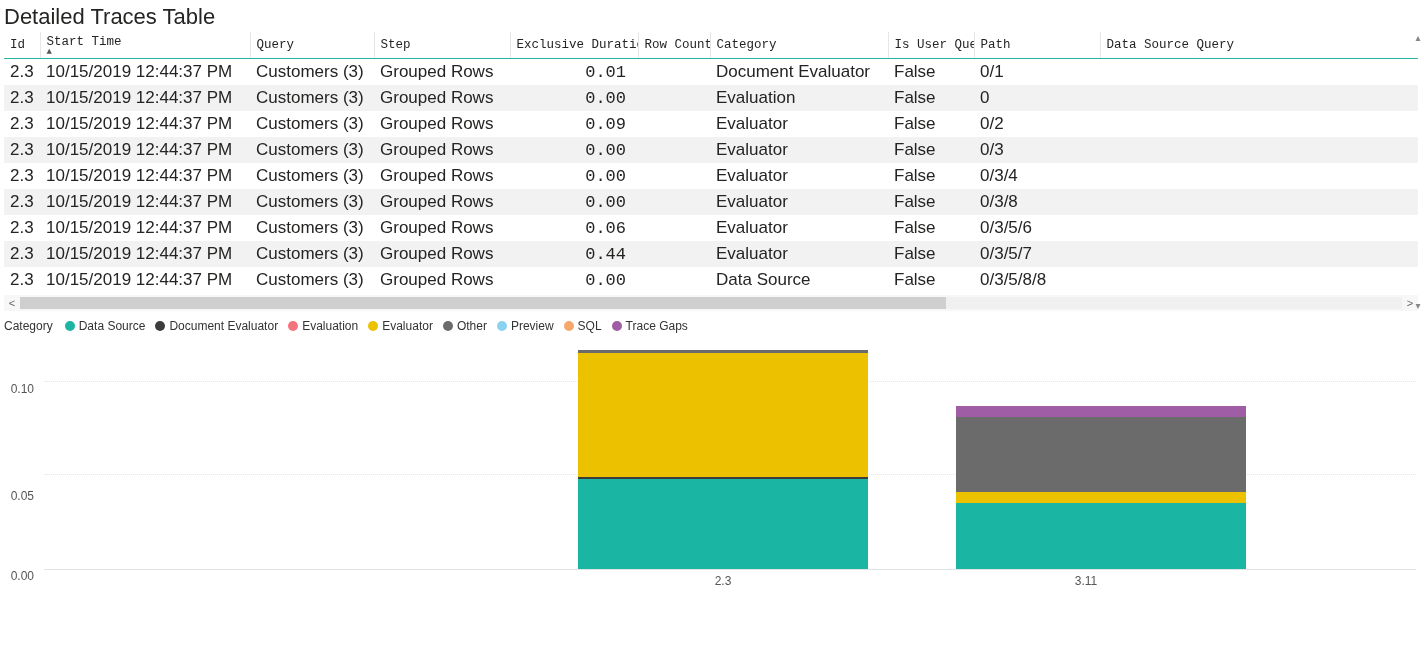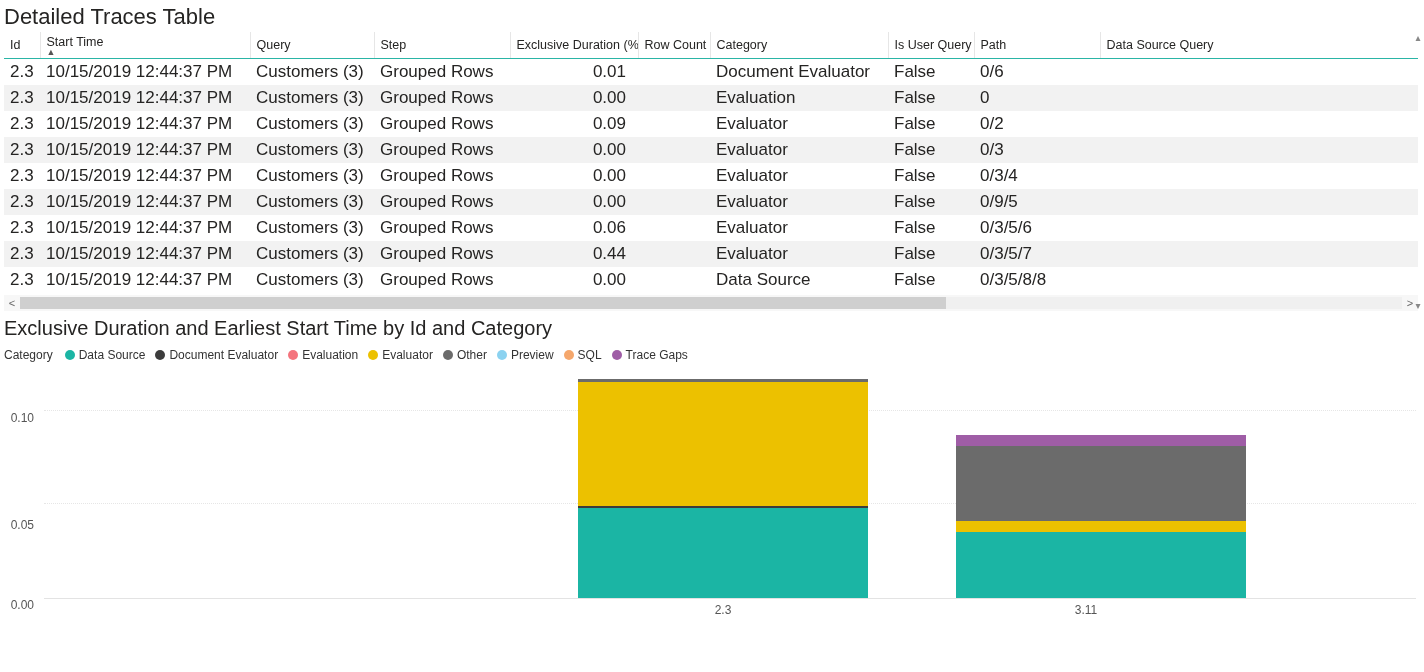--- a/index.html
+++ b/index.html
@@ -32,33 +32,34 @@
     font-size: 12.5px;
     font-weight: 400;
     text-align: left;
     padding: 3px 6px;
     border-bottom: 1px solid #2ab5a6;
     border-right: 1px solid #e6e6e6;
     color: #252423;
     white-space: nowrap;
     overflow: hidden;
     position: relative;
+    font-family: Liberation Mono, monospace;
   }
   thead th:last-child { border-right: none; margin-top: 20px; }
   tbody td {
     font-size: 17px;
     padding: 3px 6px 3px 6px;
     white-space: nowrap;
     overflow: hidden;
     text-overflow: ellipsis;
     color: #252423;
   }
   tbody tr:nth-child(odd) { background: #ffffff; }
   tbody tr:nth-child(even) { background: #f2f2f2; }
-  .num { text-align: right; padding-right: 12px; }
+  .num { text-align: right; padding-right: 12px; font-family: Liberation Mono, monospace; }
 
   .vscroll {
     position: absolute;
     top: 0;
     right: -6px;
     bottom: 0;
     width: 12px;
     display: flex;
     flex-direction: column;
     align-items: center;
@@ -212,21 +213,21 @@
     <tbody id="tbody">
         <tr>
           <td>2.3</td>
           <td>10/15/2019 12:44:37 PM</td>
           <td>Customers (3)</td>
           <td>Grouped Rows</td>
           <td class="num">0.01</td>
           <td class="num"></td>
           <td>Document Evaluator</td>
           <td>False</td>
-          <td>0/6</td>
+          <td>0/1</td>
           <td></td>
         </tr>
         <tr>
           <td>2.3</td>
           <td>10/15/2019 12:44:37 PM</td>
           <td>Customers (3)</td>
           <td>Grouped Rows</td>
           <td class="num">0.00</td>
           <td class="num"></td>
           <td>Evaluation</td>
@@ -272,21 +273,21 @@
         </tr>
         <tr>
           <td>2.3</td>
           <td>10/15/2019 12:44:37 PM</td>
           <td>Customers (3)</td>
           <td>Grouped Rows</td>
           <td class="num">0.00</td>
           <td class="num"></td>
           <td>Evaluator</td>
           <td>False</td>
-          <td>0/9/5</td>
+          <td>0/3/8</td>
           <td></td>
         </tr>
         <tr>
           <td>2.3</td>
           <td>10/15/2019 12:44:37 PM</td>
           <td>Customers (3)</td>
           <td>Grouped Rows</td>
           <td class="num">0.06</td>
           <td class="num"></td>
           <td>Evaluator</td>
@@ -329,21 +330,20 @@
   <div class="hscroll">
     <span class="arrow">&lt;</span>
     <div class="track">
       <div class="thumb"></div>
     </div>
     <span class="arrow">&gt;</span>
   </div>
 </div>
 
 <div class="chart-section">
-  <div class="chart-title">Exclusive Duration and Earliest Start Time by Id and Category</div>
   <div class="legend">
     <span class="label">Category</span>
     <span id="legend-items" style="display: flex; gap: 10px;">
         <span class="item">
           <span class="swatch" style="background: rgb(27, 181, 164);"></span>
           <span>Data Source</span>
         </span>
         <span class="item">
           <span class="swatch" style="background: rgb(60, 60, 60);"></span>
           <span>Document Evaluator</span>

